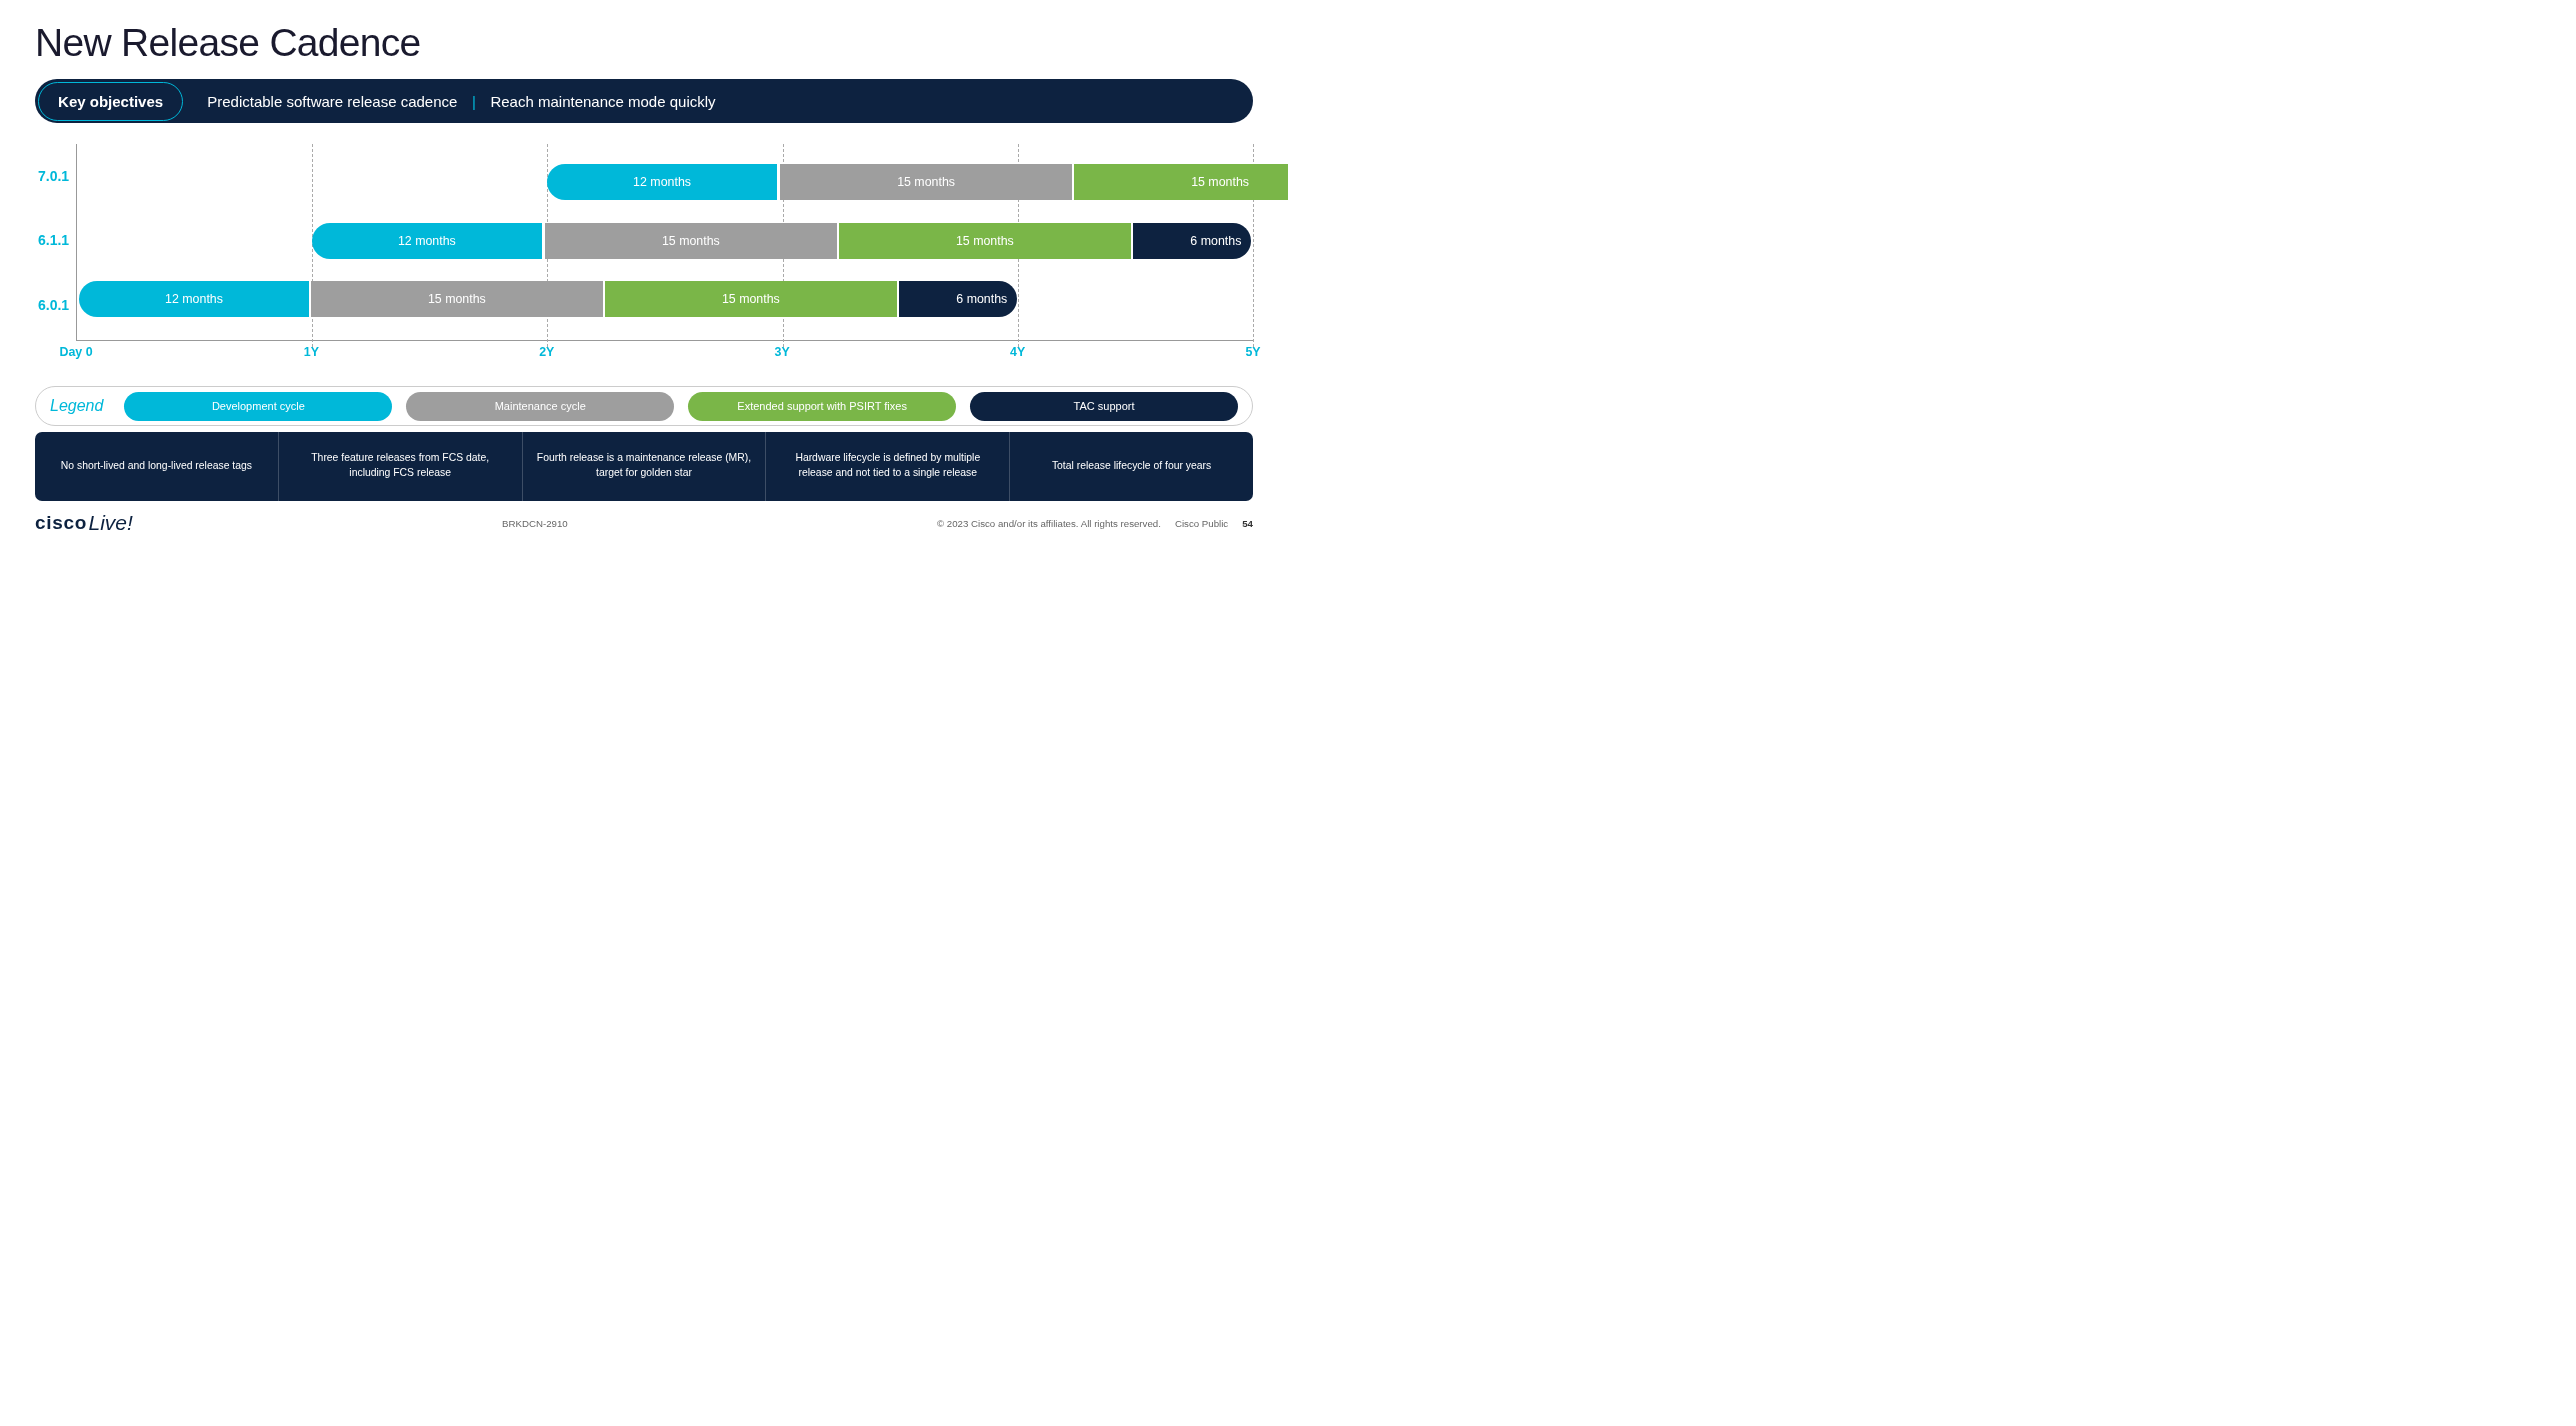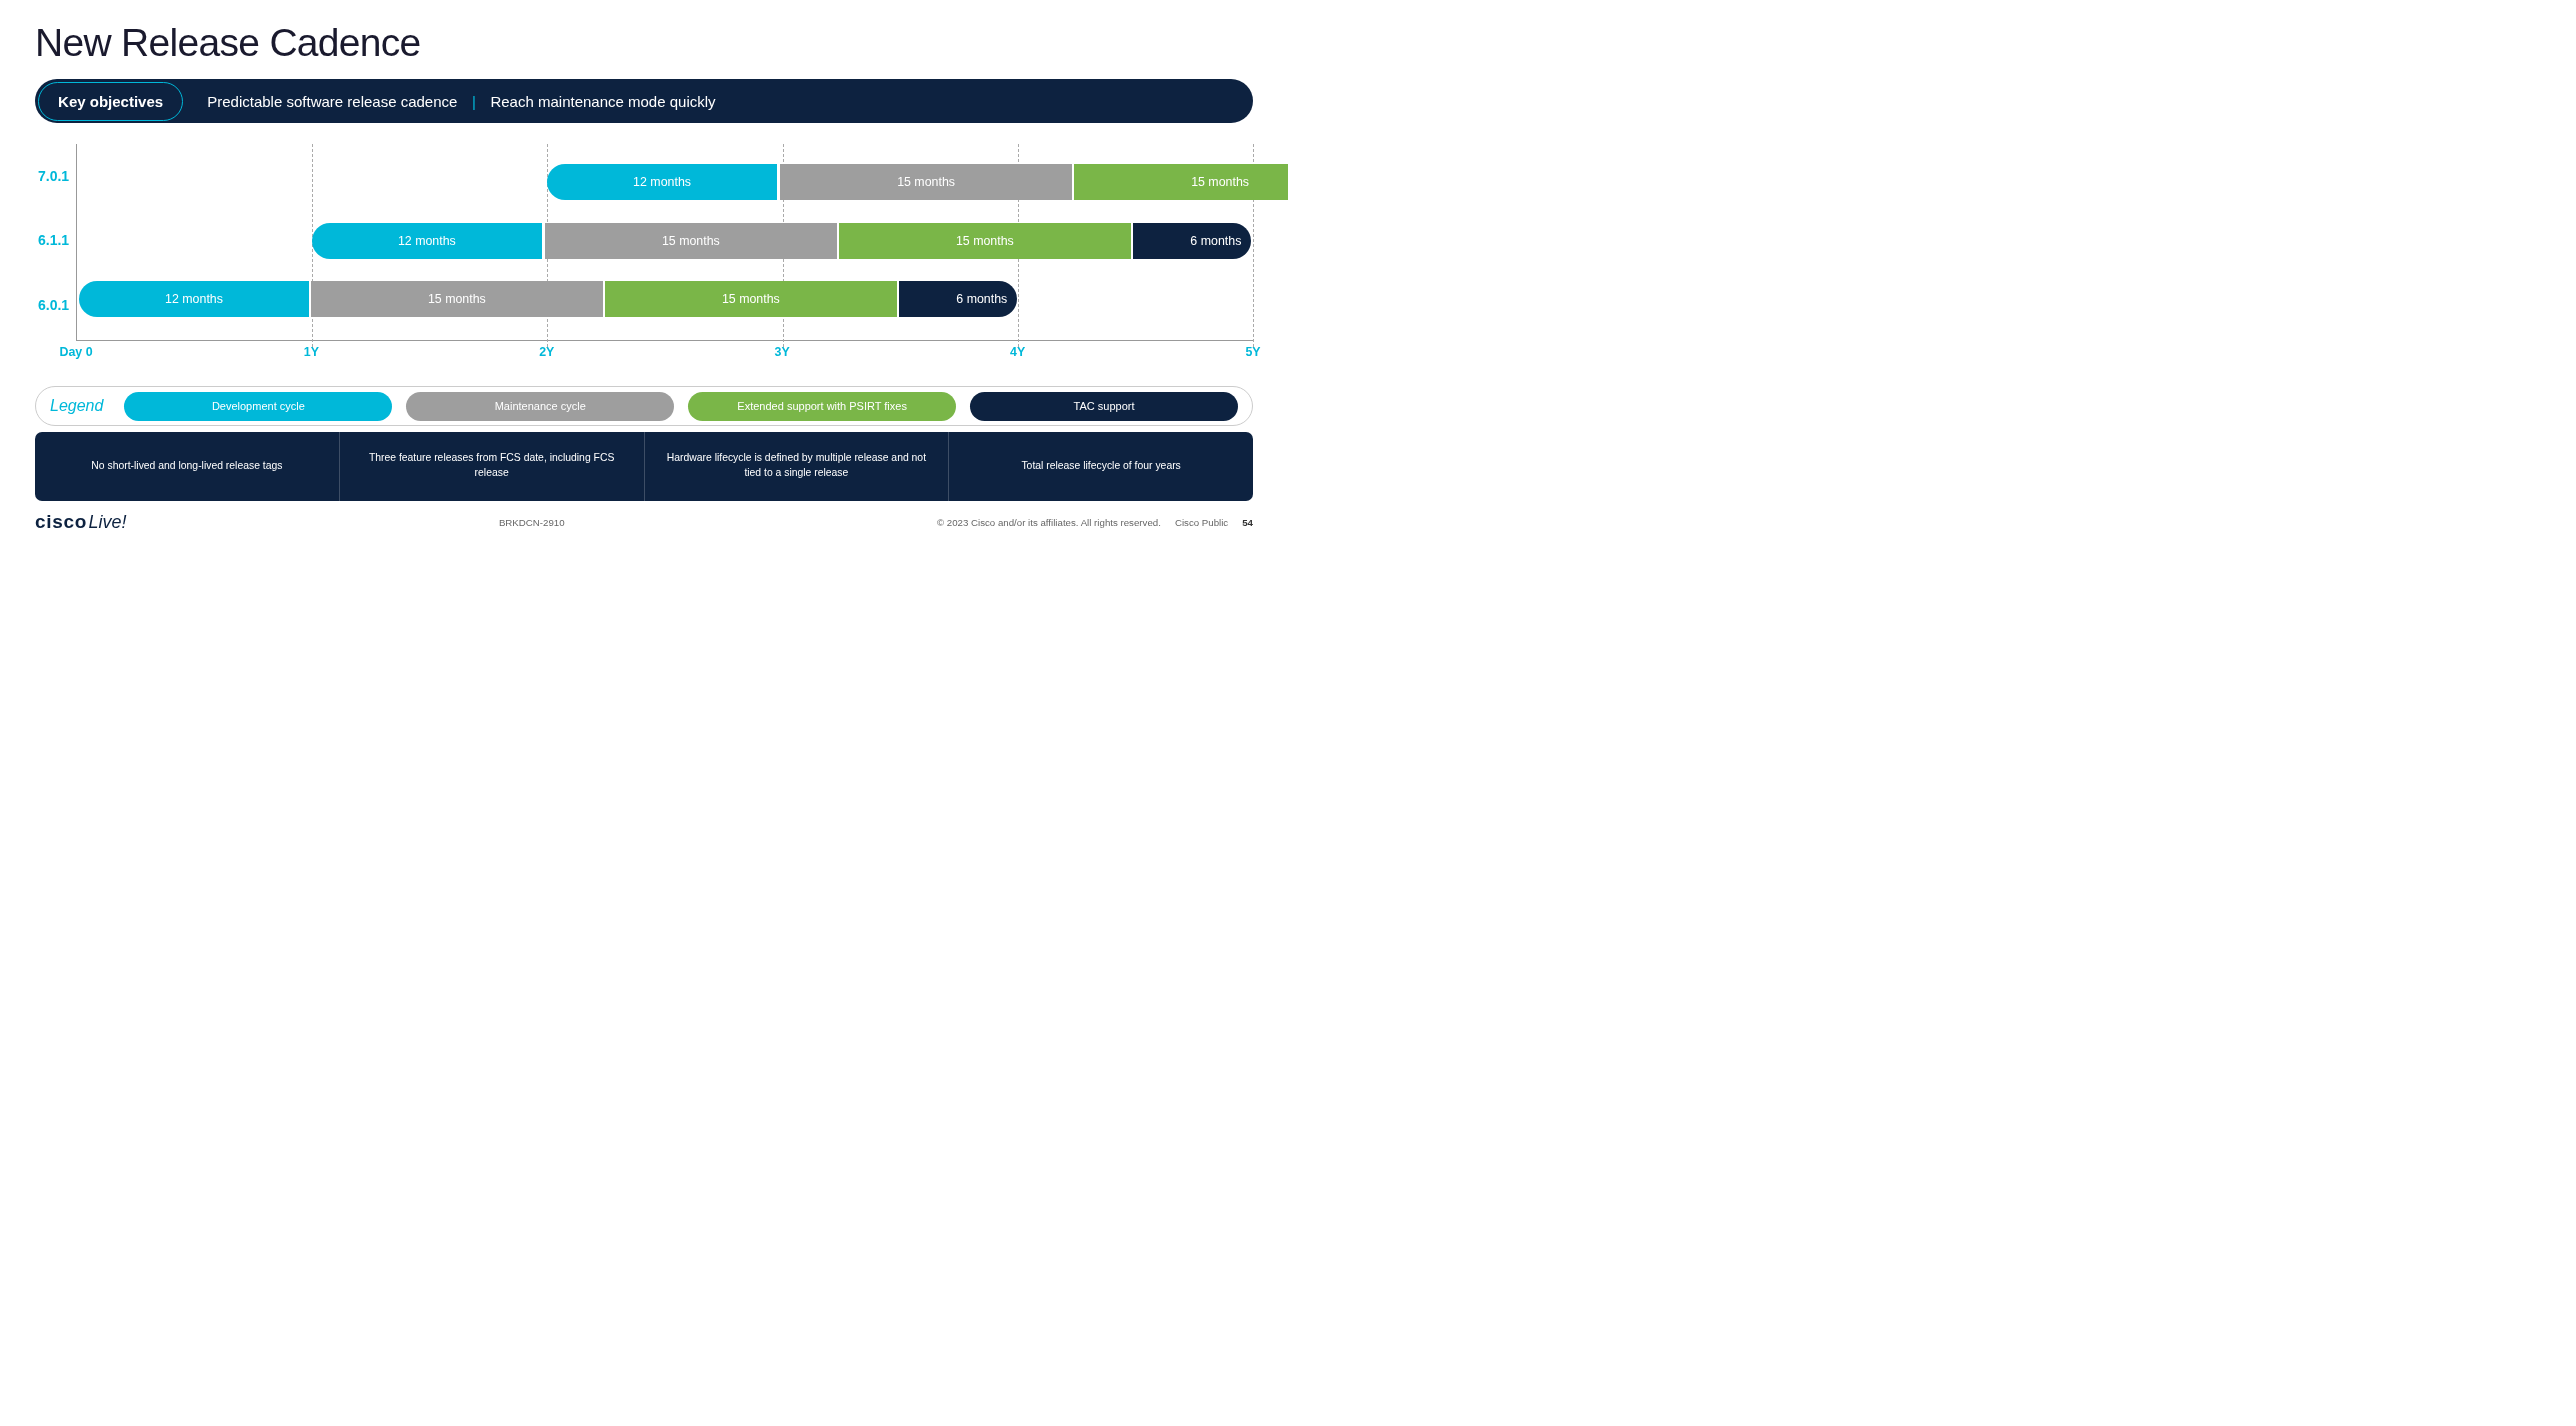--- a/index.html
+++ b/index.html
@@ -243,21 +243,21 @@
     }
 
     .cisco-text {
       font-size: 19px;
       font-weight: 700;
       color: #0d2240;
       letter-spacing: 0.7px;
     }
 
     .live-text {
-      font-size: 18px;
+      font-size: 21px;
       color: #0d2240;
       font-style: italic;
       font-weight: 300;
     }
 
     .footer-center {
       font-size: 9.7px;
       color: #666;
     }
 
@@ -381,20 +381,21 @@
     <div class="legend-title">Legend</div>
     <div class="legend-item legend-cyan">Development cycle</div>
     <div class="legend-item legend-gray">Maintenance cycle</div>
     <div class="legend-item legend-green">Extended support with PSIRT fixes</div>
     <div class="legend-item legend-dark">TAC support</div>
   </div>
 
   <div class="info-bar">
     <div class="info-item">No short-lived and long-lived release tags</div>
     <div class="info-item">Three feature releases from FCS date, including FCS release</div>
+    <div class="info-item">Fourth release is a maintenance release (MR), target for golden star</div>
     <div class="info-item">Hardware lifecycle is defined by multiple release and not tied to a single release</div>
     <div class="info-item">Total release lifecycle of four years</div>
   </div>
 
   <div class="footer">
     <div class="cisco-logo">
       <span class="cisco-text">cisco</span>
       <span class="live-text">Live!</span>
     </div>
     <div class="footer-center">BRKDCN-2910</div>

